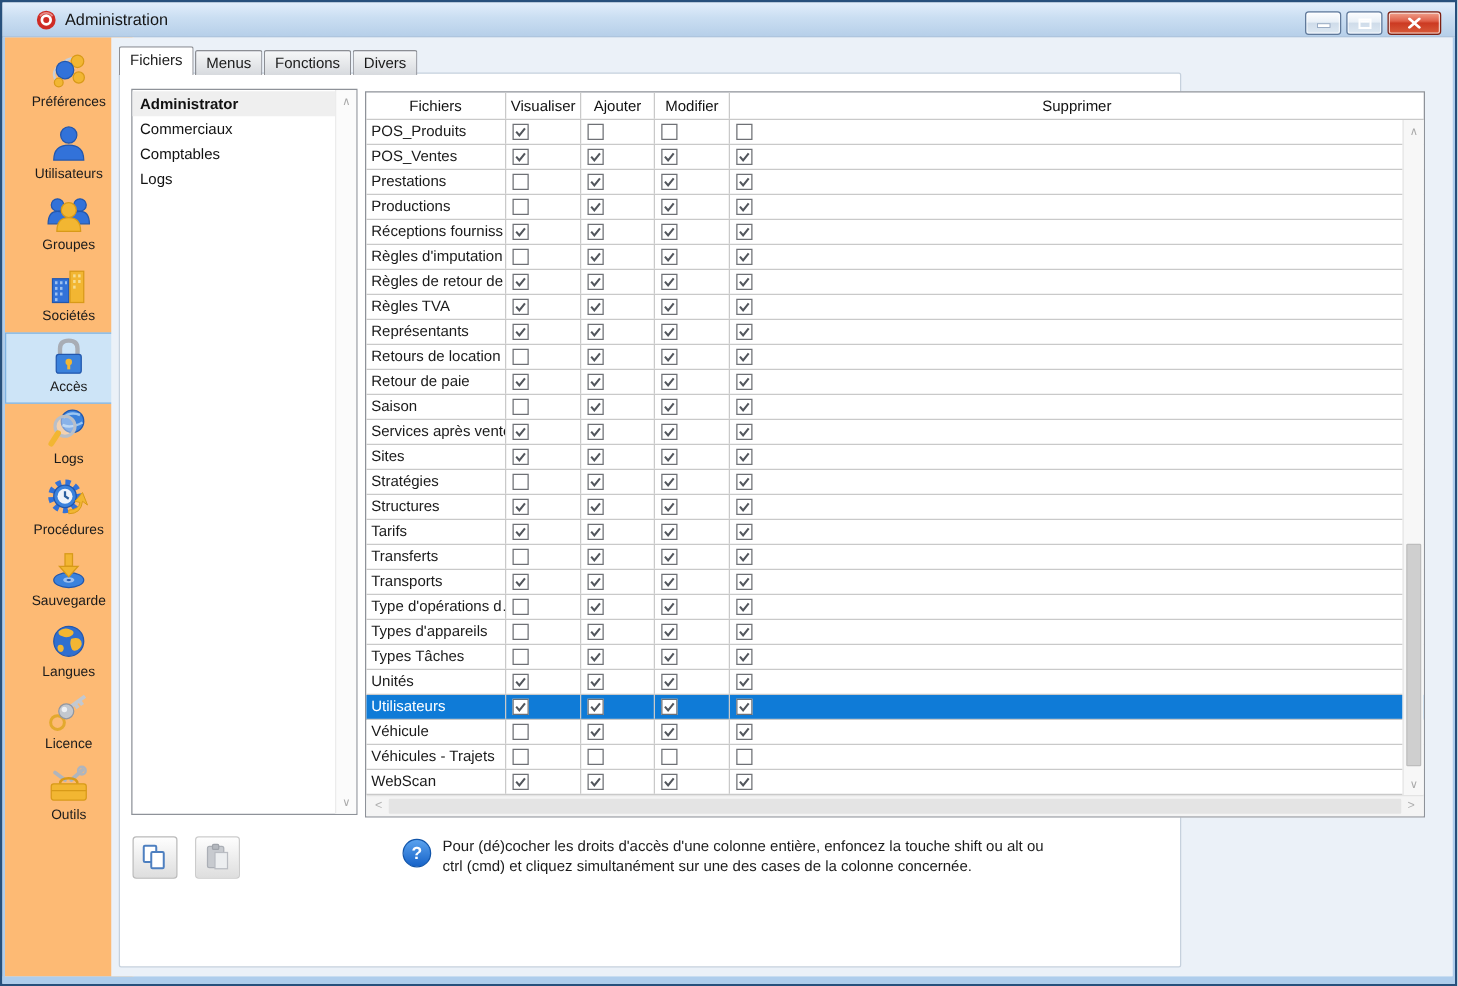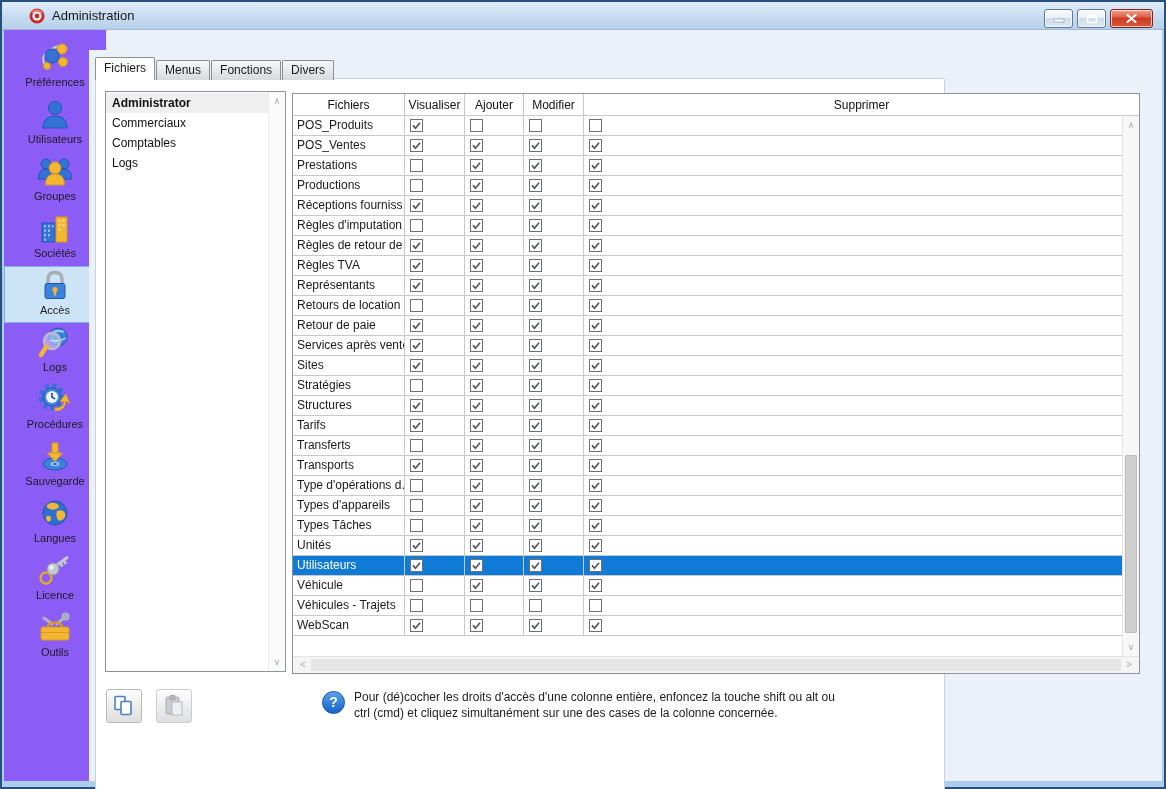--- a/index.html
+++ b/index.html
@@ -9,27 +9,27 @@
   .app-icon{width:16px;height:16px;display:inline-block;}
   .app-icon svg{width:16px;height:16px;display:block;}
   .win-title{font-size:13px;color:#151515;margin-left:7px;}
   .win-controls{position:absolute;right:11px;top:7px;display:flex;gap:4px;}
   .wbtn{height:19px;border:1px solid #5f7globalev;border:1px solid #60799a;border-radius:3px;display:flex;align-items:center;justify-content:center;background:linear-gradient(#fcfdfe,#e8eff7 45%,#cfdcea 50%,#dde8f2);box-shadow:inset 0 0 0 1px rgba(255,255,255,.7);}
   .wbtn.min,.wbtn.max{width:29px;}
   .wbtn.close{width:43px;border-color:#7e2012;background:linear-gradient(#f0a18c,#e0614a 40%,#cc3a22 50%,#d85b3a);}
   .glass-left{position:absolute;left:0;top:28px;bottom:0;width:2px;background:#aecdec;}
   .glass-right{position:absolute;right:0;top:28px;bottom:0;width:2px;background:#aecdec;}
   .glass-bottom{position:absolute;left:0;right:0;bottom:0;height:6px;background:#aecdec;}
-  .sidebar{position:absolute;left:2px;top:28px;bottom:6px;width:103px;background:#8b5cf6;border-right:1px solid #dde6f0;padding-top:8px;}
+  .sidebar{position:absolute;left:2px;top:28px;bottom:6px;width:103px;background:#fdba74;border-right:1px solid #dde6f0;padding-top:8px;}
   .side-item{height:57px;display:flex;flex-direction:column;align-items:center;padding-top:2px;}
   .side-item.selected{background:#cde4f7;outline:1px solid #7fb2e0;outline-offset:-1px;}
   .side-icon{width:36px;height:36px;}
   .side-icon svg{width:36px;height:36px;display:block;}
   .side-label{font-size:11px;color:#1b1b1b;margin-top:0;}
-  .content{position:absolute;left:87px;top:28px;right:2px;bottom:6px;background:#ebf1f8;margin-top:20px;}
+  .content{position:absolute;left:87px;top:28px;right:2px;bottom:6px;background:#ebf1f8;}
   .tabbar{position:absolute;left:6px;top:7px;height:23px;display:flex;align-items:flex-end;z-index:3;}
   .tab{height:20px;line-height:19px;padding:0 8px;font-size:12px;color:#1a1a1a;border:1px solid #8c8e94;border-bottom:none;border-radius:2px 2px 0 0;background:linear-gradient(#f6f7f8,#e4e6e9 60%,#d7dade);margin-right:1px;}
   .tab.active{height:23px;line-height:21px;background:#fff;position:relative;z-index:4;}
   .panel{position:absolute;left:6px;top:28px;width:850px;height:716px;background:#fff;border:1px solid #c6d1dd;border-radius:2px;z-index:2;}
   
   .groupbox{position:absolute;left:9px;top:12px;width:181px;height:581px;border:1px solid #8e9299;background:#fff;}
   .group-list{position:absolute;left:0;top:1px;right:17px;bottom:0;}
   .group-item{height:20px;line-height:20px;padding-left:6px;font-size:12px;color:#111;white-space:nowrap;overflow:hidden;}
   .group-item.selected{font-weight:bold;background:#efefef;}
   .vtrack{position:absolute;top:0;right:0;bottom:0;width:17px;background:#fbfbfb;border-left:1px solid #ececec;}
@@ -584,20 +584,47 @@
               </div>
               <div class="cell chk">
                 <span class="checkbox checked">
                   <svg viewBox="0 0 13 13">
                     <path d="M2.3 6.3 L5.3 9.8 L10.6 3.2" fill="none" stroke="#52565c" stroke-width="2"></path>
                   </svg>
                 </span>
               </div>
             </div>
             <div class="trow">
+              <div class="cell lbl">Saison</div>
+              <div class="cell chk">
+                <span class="checkbox"></span>
+              </div>
+              <div class="cell chk">
+                <span class="checkbox checked">
+                  <svg viewBox="0 0 13 13">
+                    <path d="M2.3 6.3 L5.3 9.8 L10.6 3.2" fill="none" stroke="#52565c" stroke-width="2"></path>
+                  </svg>
+                </span>
+              </div>
+              <div class="cell chk">
+                <span class="checkbox checked">
+                  <svg viewBox="0 0 13 13">
+                    <path d="M2.3 6.3 L5.3 9.8 L10.6 3.2" fill="none" stroke="#52565c" stroke-width="2"></path>
+                  </svg>
+                </span>
+              </div>
+              <div class="cell chk">
+                <span class="checkbox checked">
+                  <svg viewBox="0 0 13 13">
+                    <path d="M2.3 6.3 L5.3 9.8 L10.6 3.2" fill="none" stroke="#52565c" stroke-width="2"></path>
+                  </svg>
+                </span>
+              </div>
+            </div>
+            <div class="trow">
               <div class="cell lbl">Services après vente</div>
               <div class="cell chk">
                 <span class="checkbox checked">
                   <svg viewBox="0 0 13 13">
                     <path d="M2.3 6.3 L5.3 9.8 L10.6 3.2" fill="none" stroke="#52565c" stroke-width="2"></path>
                   </svg>
                 </span>
               </div>
               <div class="cell chk">
                 <span class="checkbox checked">

